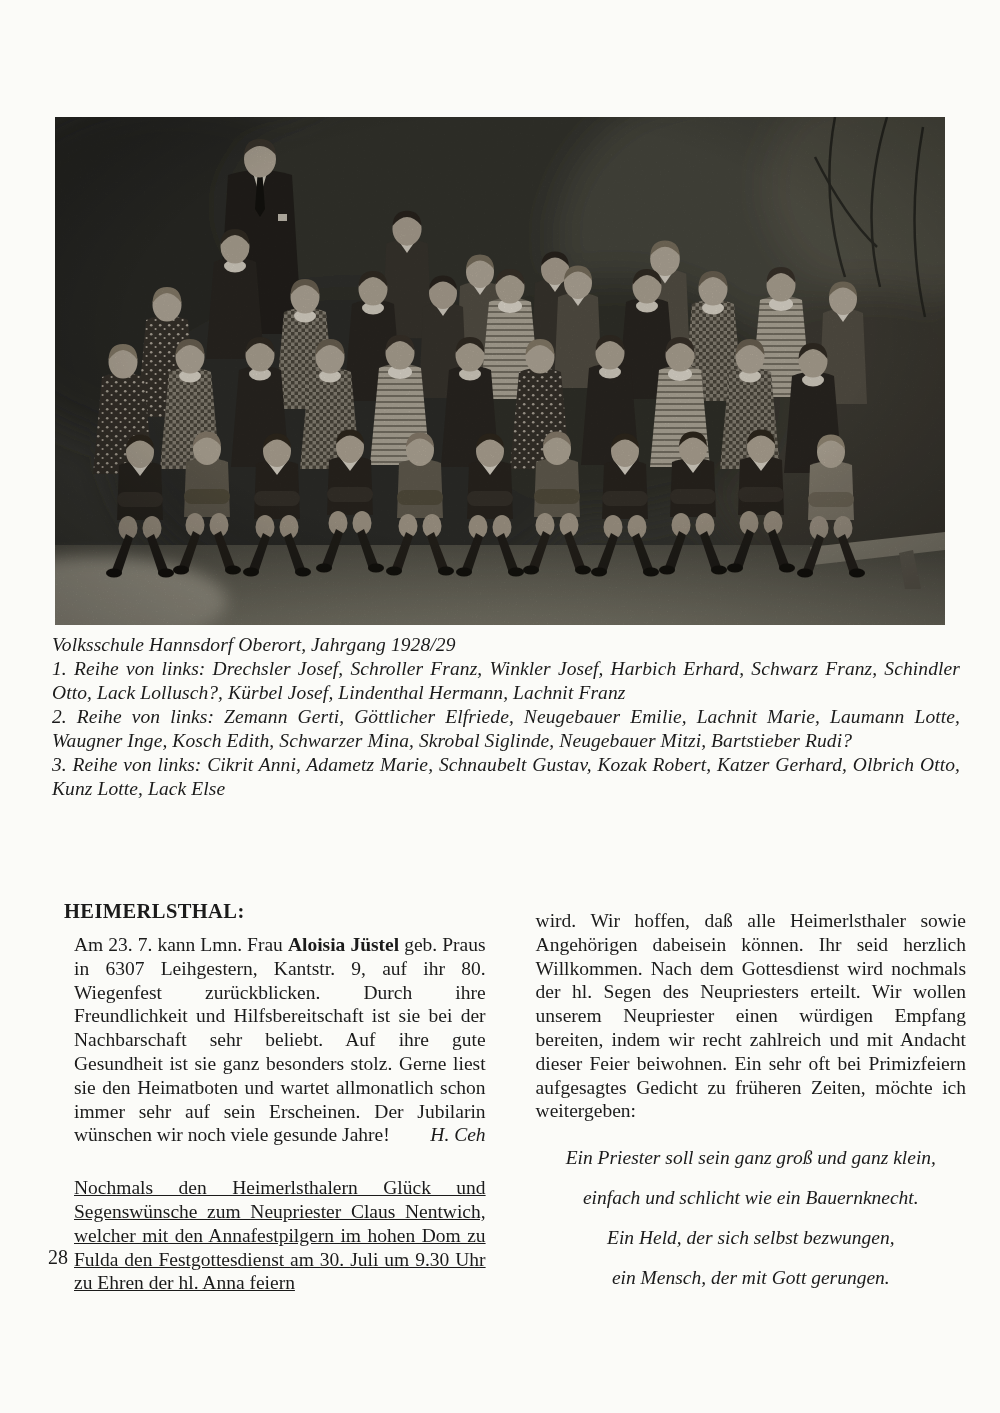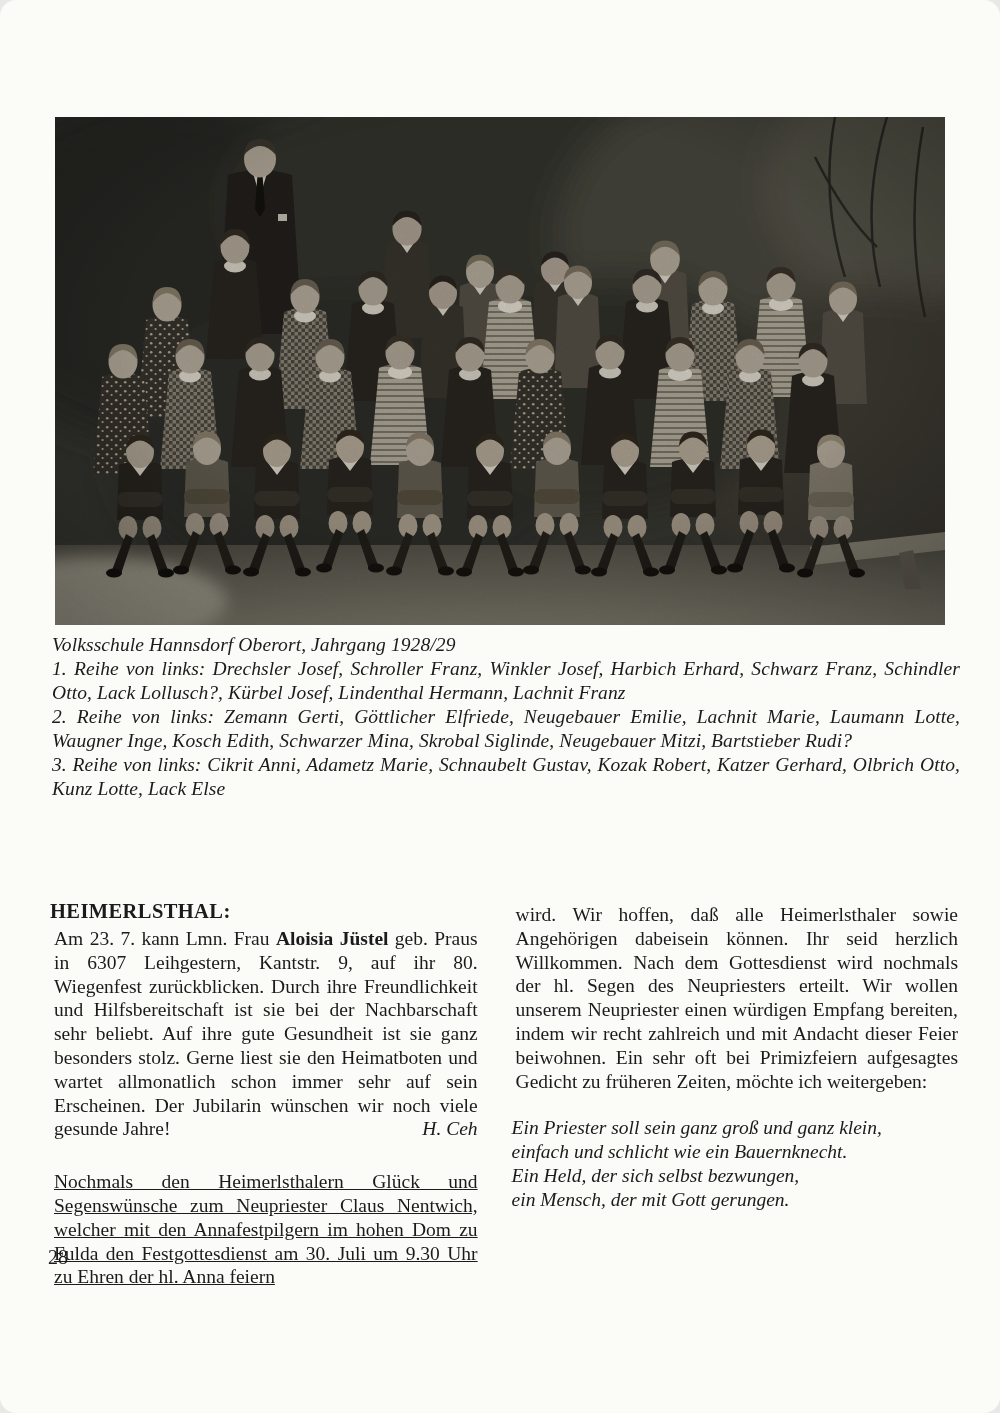--- a/index.html
+++ b/index.html
@@ -4,52 +4,51 @@
 <style>
   html,body{margin:0;padding:0;background:#e8e8e6;}
   .page{
     position:relative;
     width:1000px;height:1413px;
     margin:0 auto;
     background:#fbfbf8;
     font-family:"Liberation Serif", serif;
     color:#1b1b1b;
     overflow:hidden;
-    border-radius:16px;
   }
   .photo-wrap{
     position:absolute;left:55px;top:117px;width:890px;height:508px;margin:0;
     background:#35352f;
   }
   .photo-wrap svg{display:block;width:100%;height:100%;}
   .caption{
     position:absolute;left:52px;top:633px;width:908px;
     font-style:italic;font-size:19.5px;line-height:24px;
     letter-spacing:0.1px;
   }
   .cap{margin:0;text-align:justify;}
   .gap{display:inline-block;width:26px;}
   .roman{font-style:normal;}
   .columns{
-    position:absolute;left:50px;top:899px;width:912px;
+    position:absolute;left:64px;top:899px;width:912px;
     display:flex;gap:30px;
   }
   .col-left{width:437px;}
   .col-right{width:456px;}
   .article-heading{
     margin:0 0 3px 0;font-size:20.5px;font-weight:bold;letter-spacing:0.4px;
     line-height:24px;
   }
   .body-p{
-    margin:4px;font-size:19.5px;line-height:23.8px;text-align:justify;
+    margin:10px;font-size:19.5px;line-height:23.8px;text-align:justify;
   }
   .body-p.spaced{margin-top:29px;text-decoration:underline;}
   .sig{float:right;font-style:italic;padding-left:10px;}
   .poem{margin-top:23px;font-style:italic;}
-  .poem p{margin:0;font-size:19.5px;line-height:23.9px;text-align:left;}
+  .poem p{margin:16px;font-size:19.5px;line-height:23.9px;text-align:center;}
   .pageno{
     position:absolute;left:48px;top:1245px;font-size:20px;line-height:24px;
   }
 </style>
 </head>
 <body>
 
 <div class="page">
 
   <figure class="photo-wrap" aria-label="Black-and-white class photograph: a teacher in a dark suit stands at the upper left behind four rows of about thirty schoolchildren posed in front of dense dark foliage; the front row of boys sits on grass with arms crossed over their knees">

